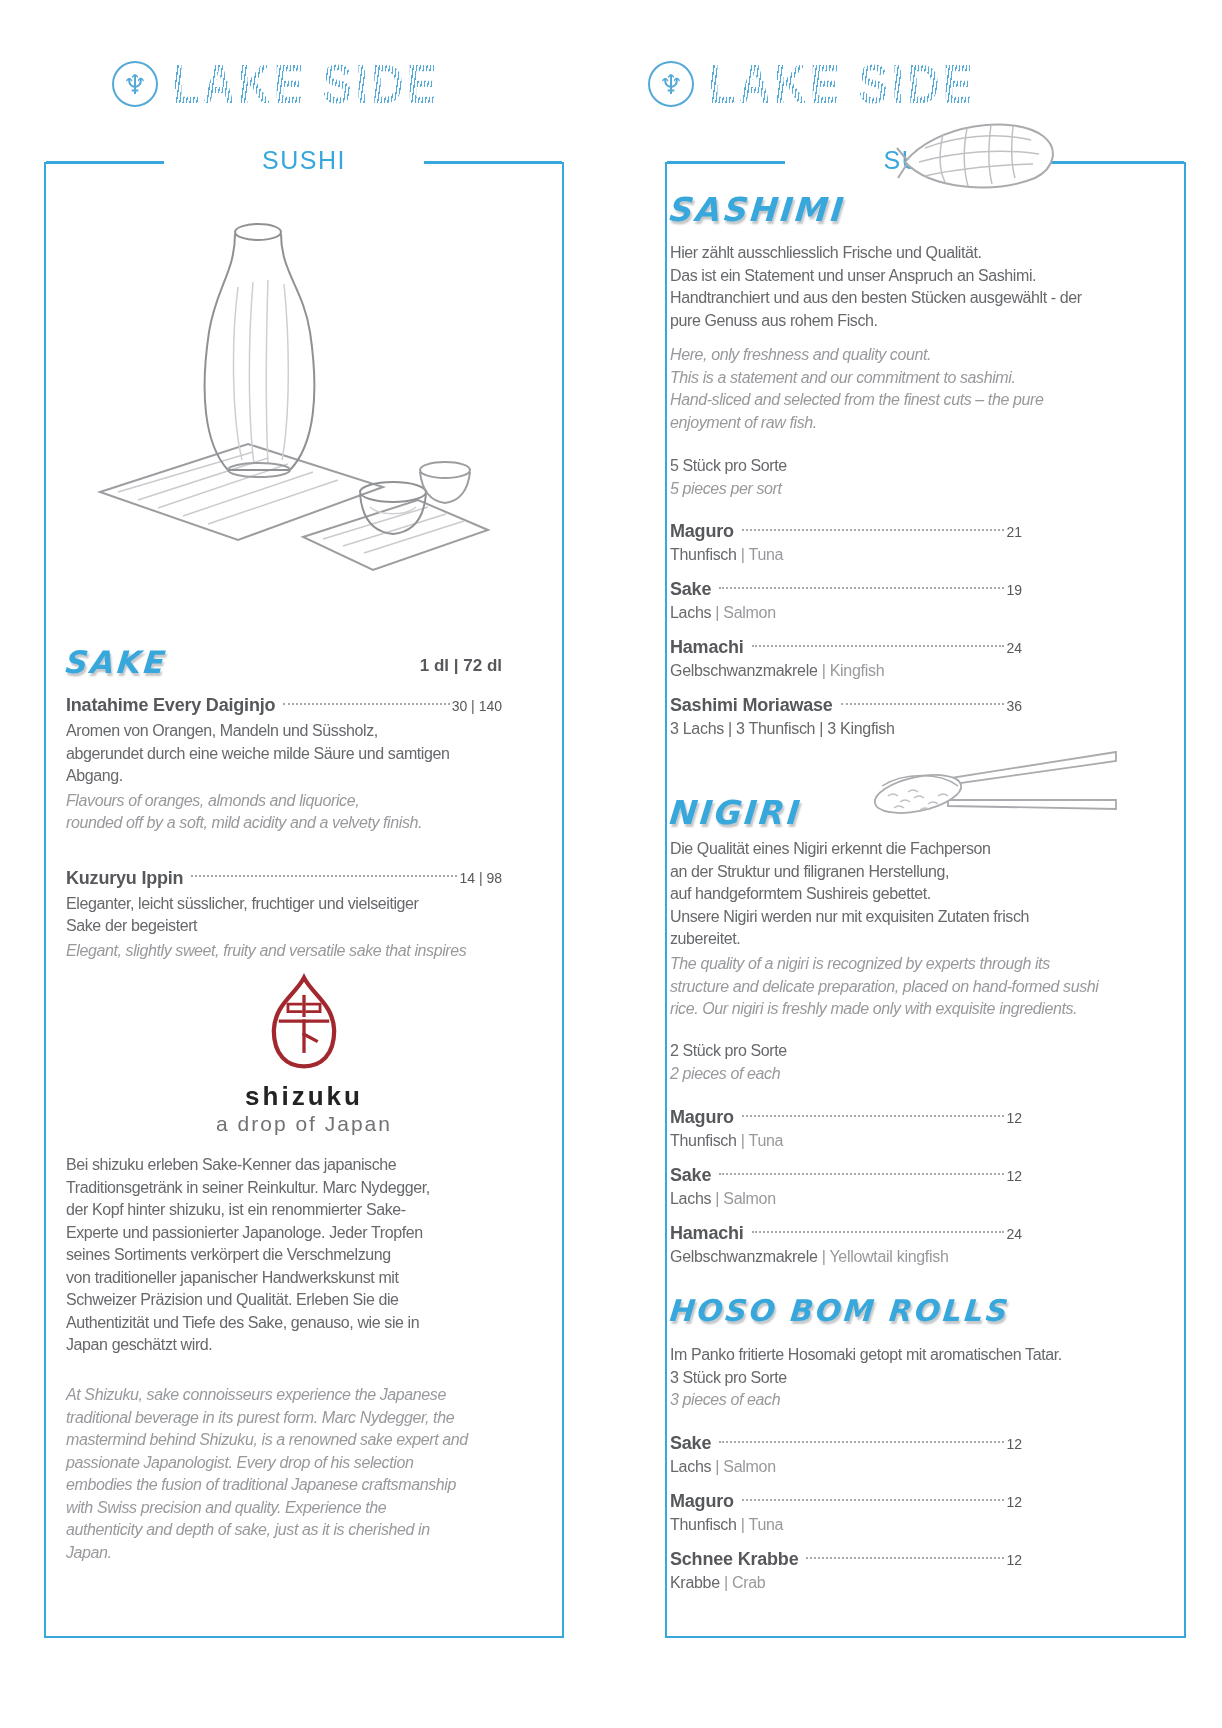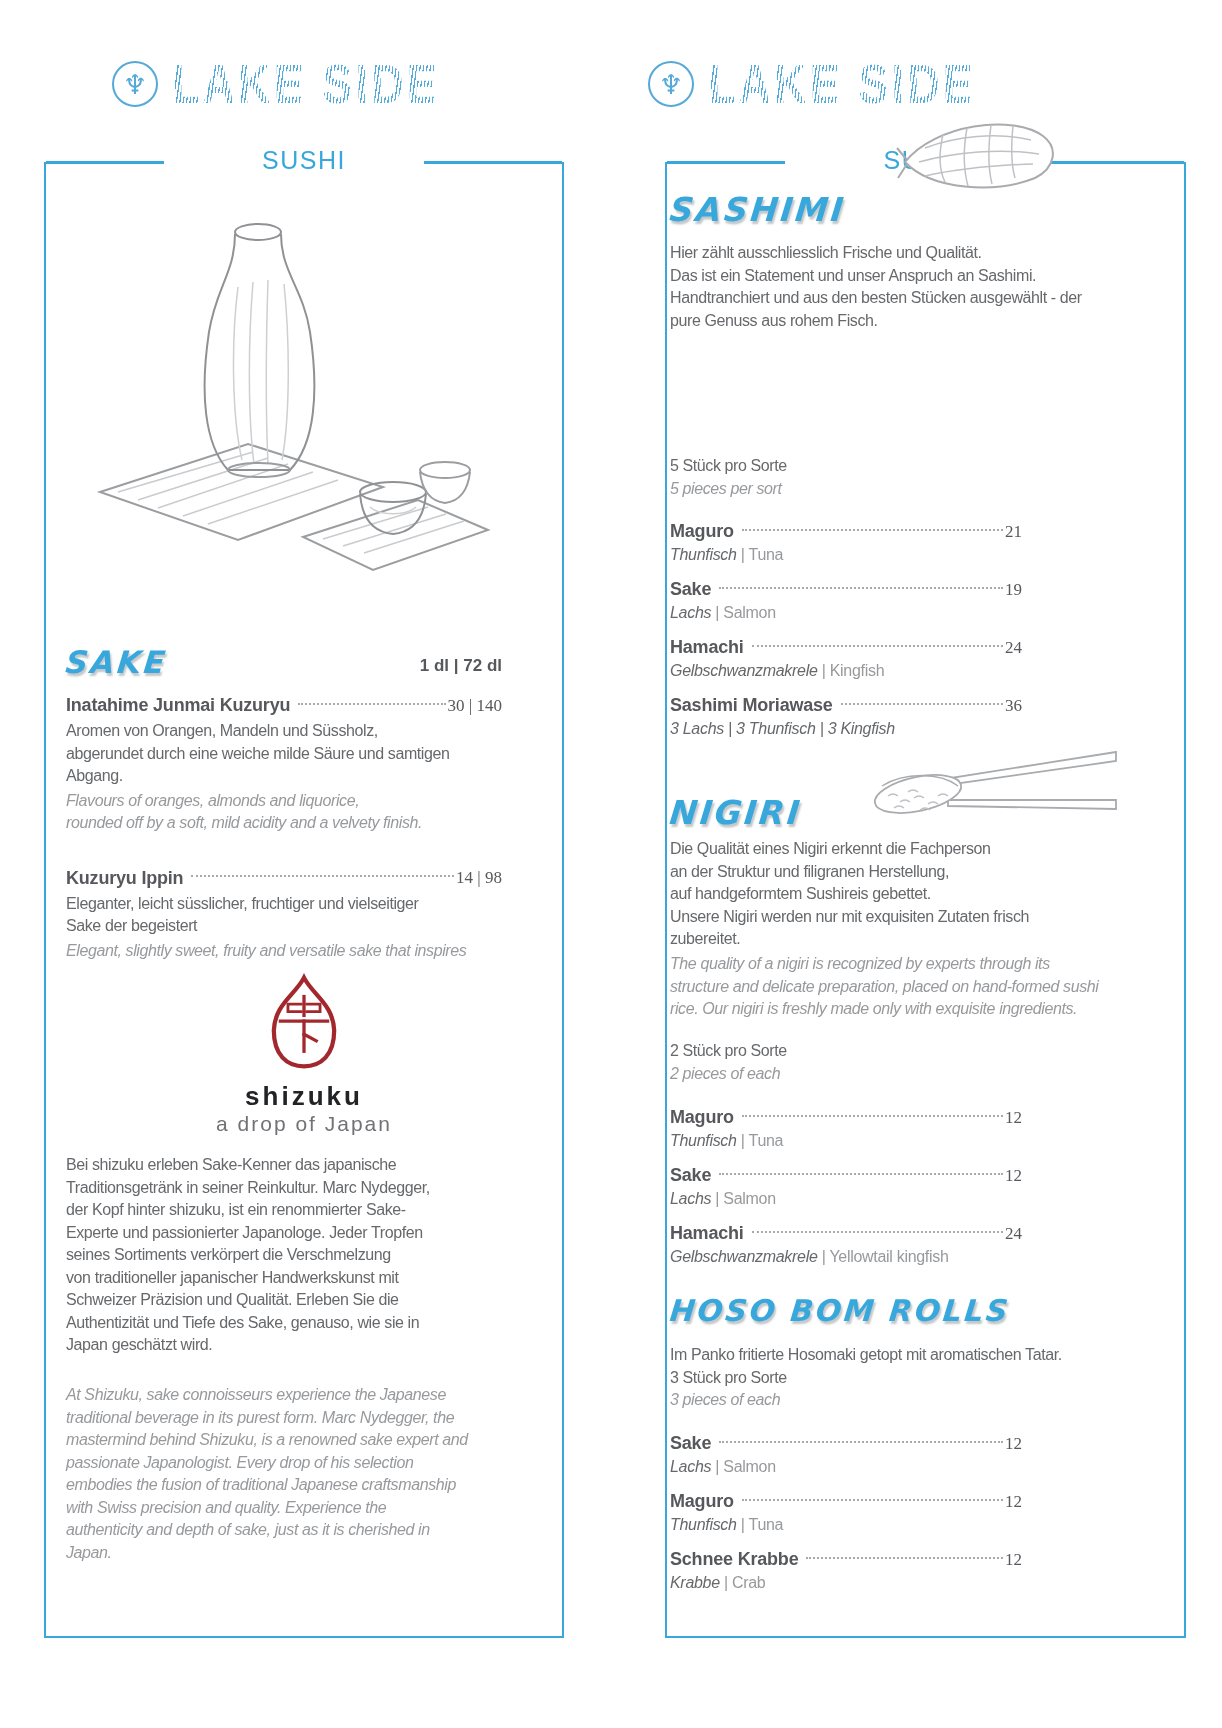--- a/index.html
+++ b/index.html
@@ -33,23 +33,23 @@
   
   .script-heading{font-family:"DejaVu Sans",sans-serif;font-style:italic;font-weight:700;
     color:var(--accent);letter-spacing:2.5px;display:inline-block;transform:skewX(-6deg);
     text-shadow:2px 3px 2px rgba(125,130,135,.45);line-height:36px;}
   .body-de{font-size:16px;line-height:22.5px;letter-spacing:-.4px;color:var(--text-de);white-space:pre-line;}
   .body-en{font-size:16px;line-height:22.5px;letter-spacing:-.4px;color:var(--text-en);
     font-style:italic;white-space:pre-line;}
   .name-row{display:flex;align-items:center;}
   .item-name{font-weight:700;font-size:18px;letter-spacing:-.2px;color:var(--text-dark);line-height:23px;white-space:nowrap;}
   .leader{flex:1;border-bottom:2px dotted #a7a9ac;margin:0 2px 4px 8px;}
-  .item-price{font-size:17px;color:var(--text-dark);line-height:22px;white-space:nowrap;font-family:Liberation Serif, serif;}
+  .item-price{font-size:14px;color:var(--text-dark);line-height:22px;white-space:nowrap;}
   .sub-row{font-size:16px;line-height:22px;letter-spacing:-.3px;margin-top:1px;}
-  .sub-de{color:var(--text-de);font-style:italic;}
+  .sub-de{color:var(--text-de);}
   .sub-sep,.sub-en{color:var(--text-en);}
   .menu-item{margin-bottom:12px;}
   .portion .body-de,.portion .body-en{line-height:22.5px;}
 
   
   .sake-illustration{position:absolute;left:88px;top:192px;}
   .sake-block{position:absolute;left:66px;top:636px;width:436px;}
   .sake-header{display:flex;align-items:flex-end;justify-content:space-between;height:44px;margin-bottom:14px;}
   .sake-sizes{font-weight:700;font-size:17px;color:var(--text-dark);padding-bottom:4px;}
   .sake-item{margin-bottom:32px;}
@@ -116,21 +116,21 @@
 
   <div class="sake-block">
     <div class="sake-header">
       <span class="script-heading" style="font-size:31px;">SAKE</span>
       <span class="sake-sizes">1 dl | 72 dl</span>
     </div>
     <div>
 
         <div class="sake-item">
           <div class="name-row">
-            <span class="item-name">Inatahime Junmai Kuzuryu</span>
+            <span class="item-name">Inatahime Every Daiginjo</span>
             <span class="leader"></span>
             <span class="item-price">30 | 140</span>
           </div>
           <div class="body-de">Aromen von Orangen, Mandeln und Süssholz,
 abgerundet durch eine weiche milde Säure und samtigen
 Abgang.</div>
           <div class="body-en">Flavours of oranges, almonds and liquorice,
 rounded off by a soft, mild acidity and a velvety finish.</div>
         </div>
 
@@ -190,20 +190,24 @@
     </g>
   </svg>
 
   <div class="abs" style="left:670px;top:192px;">
     <span class="script-heading" style="font-size:33px;">SASHIMI</span>
   </div>
   <div class="abs intro body-de" style="left:670px;top:242px;">Hier zählt ausschliesslich Frische und Qualität.
 Das ist ein Statement und unser Anspruch an Sashimi.
 Handtranchiert und aus den besten Stücken ausgewählt - der
 pure Genuss aus rohem Fisch.</div>
+  <div class="abs intro body-en" style="left:670px;top:344px;">Here, only freshness and quality count.
+This is a statement and our commitment to sashimi.
+Hand-sliced and selected from the finest cuts – the pure
+enjoyment of raw fish.</div>
   <div class="abs portion" style="left:670px;top:455px;">
     <div class="body-de">5 Stück pro Sorte</div>
     <div class="body-en">5 pieces per sort</div>
   </div>
   <div class="abs items-list" style="left:670px;top:520px;">
 
       <div class="menu-item">
         <div class="name-row">
           <span class="item-name">Maguro</span>
           <span class="leader"></span>

